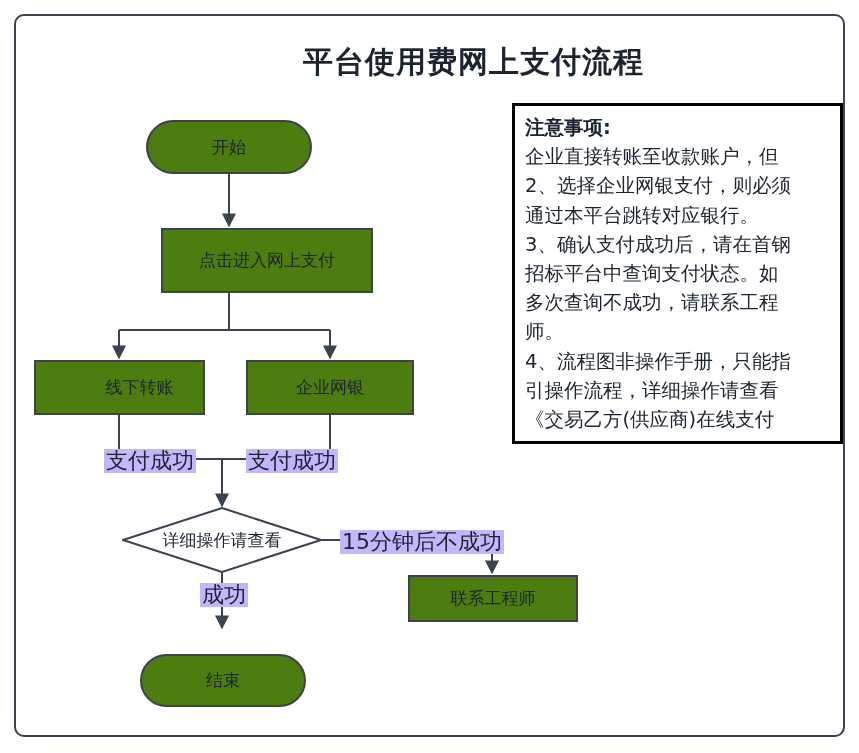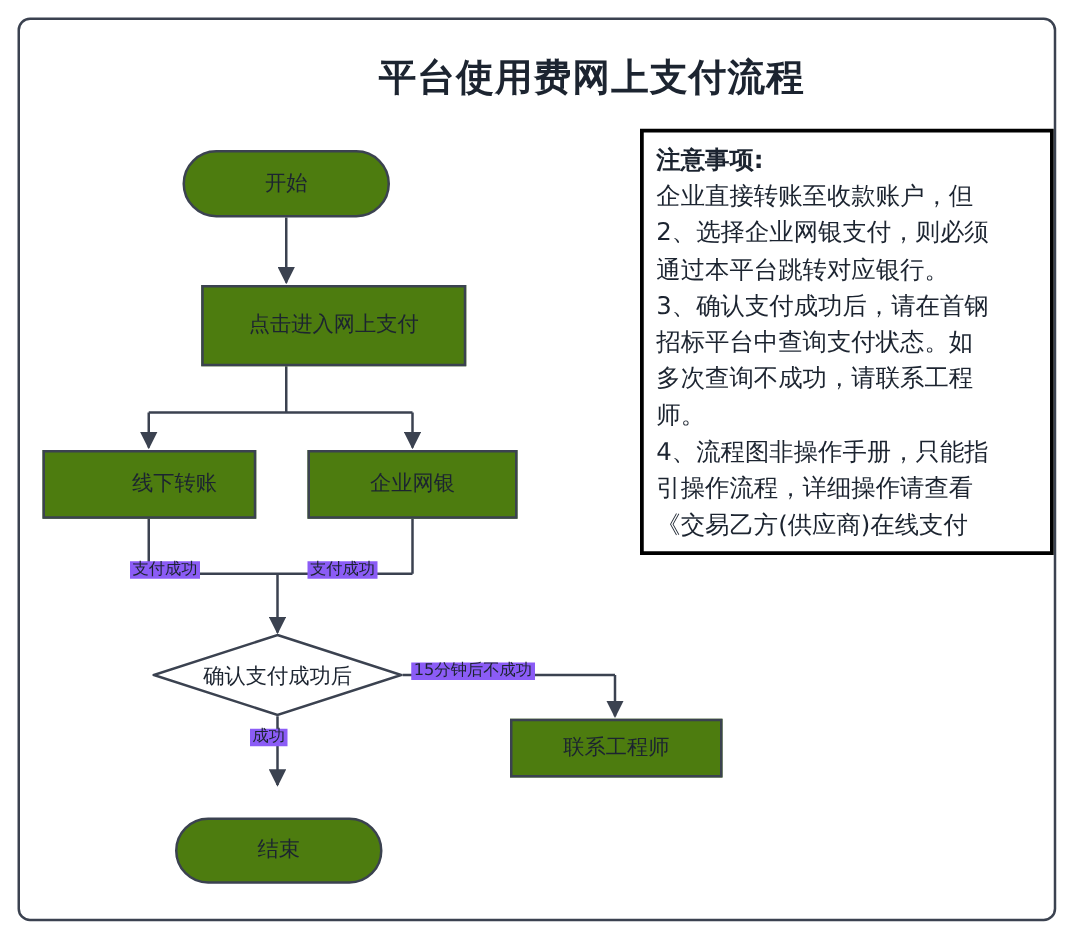--- a/index.html
+++ b/index.html
@@ -93,23 +93,23 @@
     display: flex;
     align-items: center;
     justify-content: center;
     font-size: 17px;
     color: #1c2430;
     white-space: nowrap;
   }
   
   .edge-label {
     position: absolute;
-    font-size: 13px;
-    color: #1c2430;
-    background: #8b5cf6;
+    font-size: 22px;
+    color: #1c2430;
+    background: #c4b5fd;
     padding: 0 2px;
     white-space: nowrap;
     line-height: 1.1;
   }
   
   #notes-box {
     position: absolute;
     left: 512px;
     top: 103px;
     width: 331px;
@@ -182,36 +182,36 @@
   </div>
 
   <div class="node process" style="left:246px; top:360px; width:168px; height:55px;">
     <span>企业网银</span>
   </div>
 
   <div class="decision-wrap" style="left:122px; top:507px; width:200px; height:66px;">
     <svg class="decision-shape" viewBox="0 0 200 66" xmlns="http://www.w3.org/2000/svg">
       <polygon points="100,1 199,33 100,65 1,33" fill="#ffffff" stroke="#3b4250" stroke-width="2"></polygon>
     </svg>
-    <div class="decision-label">确认支付成功后</div>
+    <div class="decision-label">详细操作请查看</div>
   </div>
 
   <div class="node process" style="left:408px; top:575px; width:170px; height:47px;">
     <span>联系工程师</span>
   </div>
 
   <div class="node terminator" style="left:140px; top:654px; width:166px; height:53px;">
     <span>结束</span>
   </div>
 
   <div class="edge-label" style="left:104px; top:449px;">支付成功</div>
 
   <div class="edge-label" style="left:246px; top:449px;">支付成功</div>
 
-  <div class="edge-label" style="left:329px; top:530px;">15分钟后不成功</div>
+  <div class="edge-label" style="left:340px; top:530px;">15分钟后不成功</div>
 
   <div class="edge-label" style="left:200px; top:583px;">成功</div>
 
   <div id="notes-box">
     <div class="note-line note-title">注意事项:</div>
     <div class="note-line">企业直接转账至收款账户，但</div>
     <div class="note-line">2、选择企业网银支付，则必须</div>
     <div class="note-line">通过本平台跳转对应银行。</div>
     <div class="note-line">3、确认支付成功后，请在首钢</div>
     <div class="note-line">招标平台中查询支付状态。如</div>

